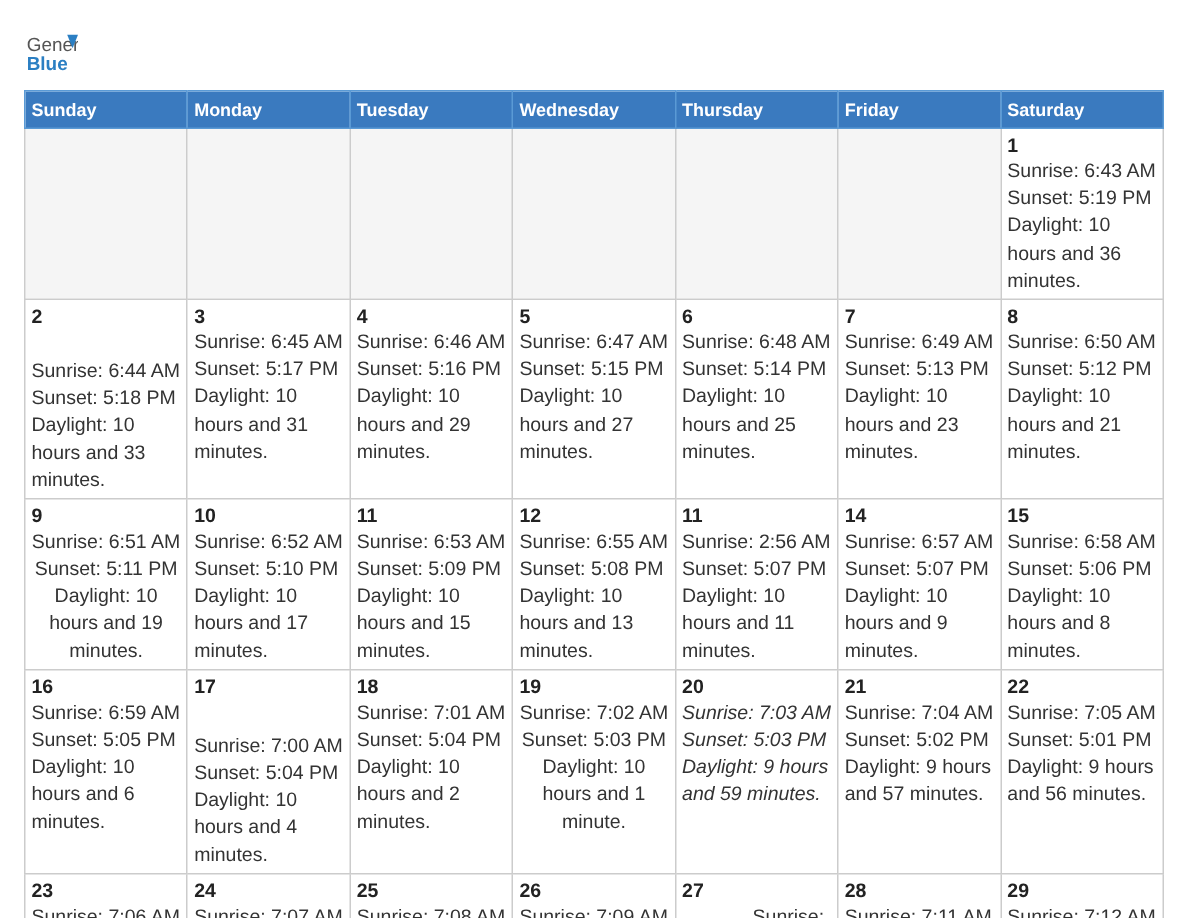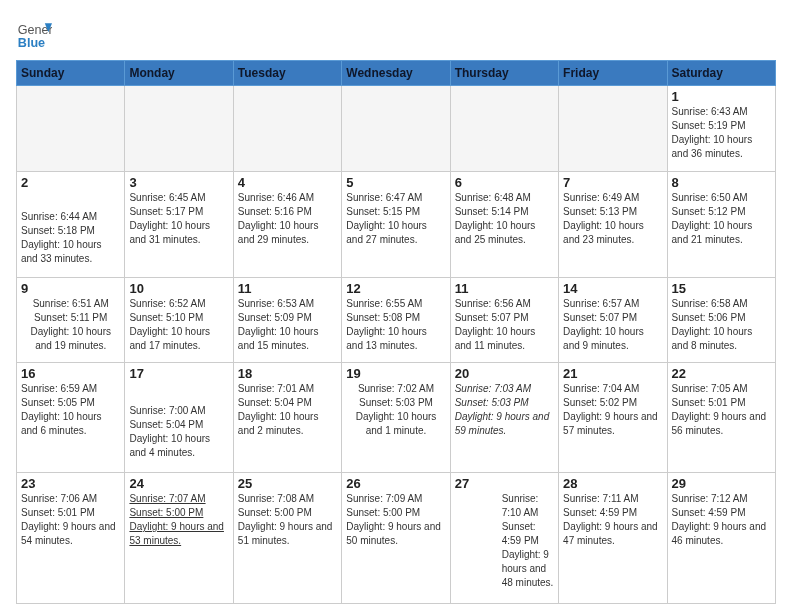--- a/index.html
+++ b/index.html
@@ -47,21 +47,21 @@
     }
     .calendar {
       flex: 1;
       border: 1px solid #ccc;
       border-collapse: collapse;
       width: 100%;
       table-layout: fixed;
     }
     .calendar thead tr th {
       background-color: #3a7abf;
-      color: #0f172a;
+      color: #ffffff;
       font-size: 12px;
       font-weight: bold;
       padding: 5px 4px;
       text-align: left;
       border: 1px solid #5a9ad5;
       margin-top: 16px;
     }
     .calendar tbody tr td {
       border: 1px solid #ccc;
       vertical-align: top;
@@ -75,21 +75,21 @@
       background: #f5f5f5;
     }
     .day-number {
       font-size: 13px;
       font-weight: bold;
       color: #222;
       display: block;
       margin-bottom: 1px;
     }
     .day-info {
-      font-size: 10px;
+      font-size: 13px;
       color: #333;
       line-height: 1.4;
     }
     .last-row td {
       height: 70px;
     }
   </style>
 </head>
 <body>
 
@@ -199,21 +199,21 @@
 Daylight: 10 hours and 15 minutes.</div>
           </td>
           <td>
             <span class="day-number">12</span>
             <div class="day-info" style="white-space: pre-line;">Sunrise: 6:55 AM
 Sunset: 5:08 PM
 Daylight: 10 hours and 13 minutes.</div>
           </td>
           <td>
             <span class="day-number">11</span>
-            <div class="day-info" style="white-space: pre-line;">Sunrise: 6:56 AM
+            <div class="day-info" style="white-space: pre-line;">Sunrise: 2:56 AM
 Sunset: 5:07 PM
 Daylight: 10 hours and 11 minutes.</div>
           </td>
           <td>
             <span class="day-number">14</span>
             <div class="day-info" style="white-space: pre-line;">Sunrise: 6:57 AM
 Sunset: 5:07 PM
 Daylight: 10 hours and 9 minutes.</div>
           </td>
           <td>

